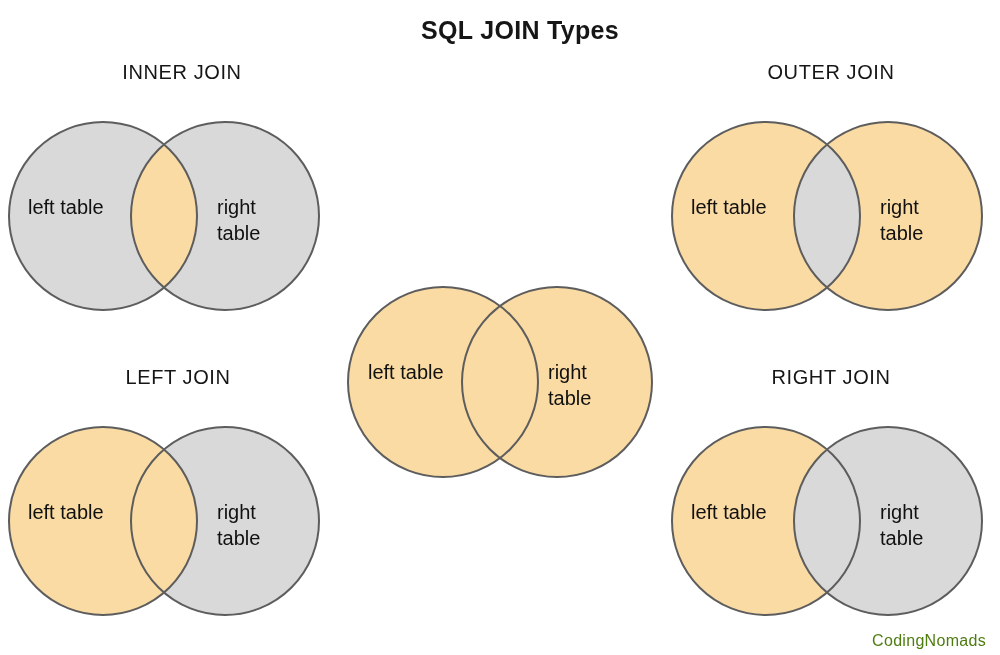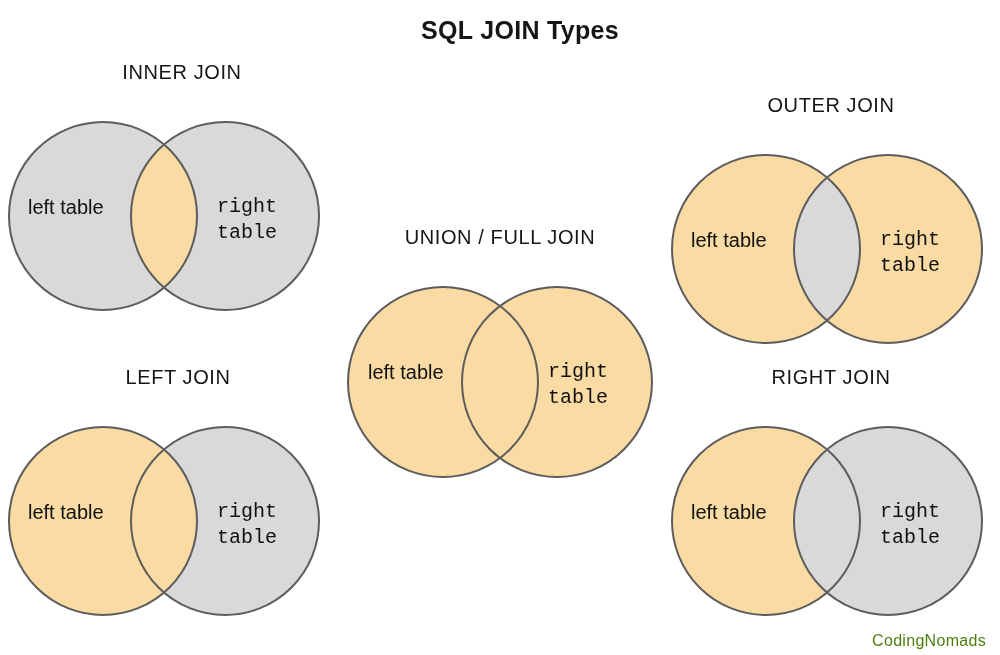--- a/index.html
+++ b/index.html
@@ -18,21 +18,21 @@
     font-size: 25px;
     font-weight: 700;
     letter-spacing: 0.3px;
     padding-left: 40px;
   }
   .panel {
     position: absolute;
     width: 336px; height: 295px;
   }
   #p-inner { left: 0px;   top: 55px; }
-  #p-outer { left: 663px; top: 55px; margin-top: 33px; }
+  #p-outer { left: 663px; top: 55px; }
   #p-union { left: 332px; top: 220px; }
   #p-left  { left: 0px;   top: 360px; }
   #p-right { left: 663px; top: 360px; }
   .venn-title {
     position: absolute;
     top: 6px; left: 0; right: 0;
     margin: 0;
     text-align: center;
     font-size: 20px;
     font-weight: 400;
@@ -49,21 +49,21 @@
   .label {
     position: absolute;
     width: 84px;
     top: 139px;
     font-size: 20px;
     line-height: 26px;
     text-align: left;
     color: #111111;
   }
   .label-left  { left: 28px; }
-  .label-right { left: 217px; font-family: Liberation Mono, monospace; }
+  .label-right { left: 217px; }
   #p-union .label-left  { left: 36px; }
   #p-union .label-right { left: 216px; }
   .watermark {
     position: absolute;
     top: 632px;
     right: 14px;
     font-size: 16px;
     letter-spacing: 0.3px;
   }
 </style>
@@ -106,21 +106,20 @@
       <circle cx="225" cy="98" r="94" fill="#d9d9d9"></circle>
     </g>
     <circle class="outline" cx="103" cy="98" r="94" stroke="#5d5d5d"></circle>
     <circle class="outline" cx="225" cy="98" r="94" stroke="#5d5d5d"></circle>
   </svg>
   <div class="label label-left">left table</div>
   <div class="label label-right">right table</div>
 </section>
 
 <section class="panel" id="p-union">
-  <h2 class="venn-title" style="color: rgb(22, 22, 22);">UNION / FULL JOIN</h2>
   <svg class="venn" width="336" height="200" viewBox="0 0 336 200">
     <defs>
       <clipPath id="clip-union">
           <circle cx="111" cy="99" r="95"></circle>
         </clipPath>
     </defs>
     <circle cx="111" cy="99" r="95" fill="#fadba4"></circle>
     <circle cx="225" cy="99" r="95" fill="#fadba4"></circle>
     <g clip-path="url(#clip-union)">
       <circle cx="225" cy="99" r="95" fill="#fadba4"></circle>

